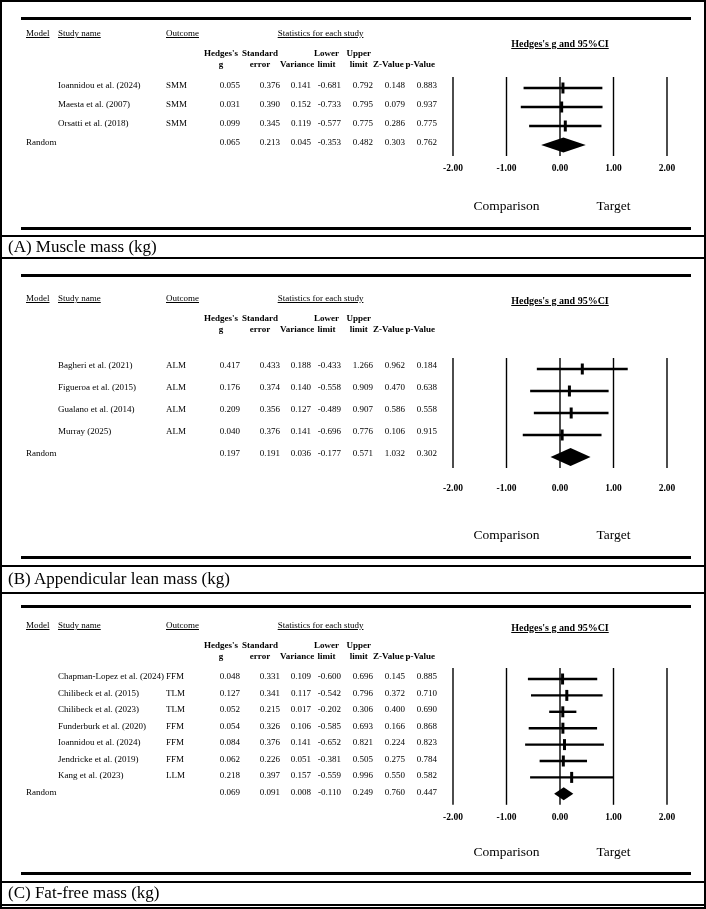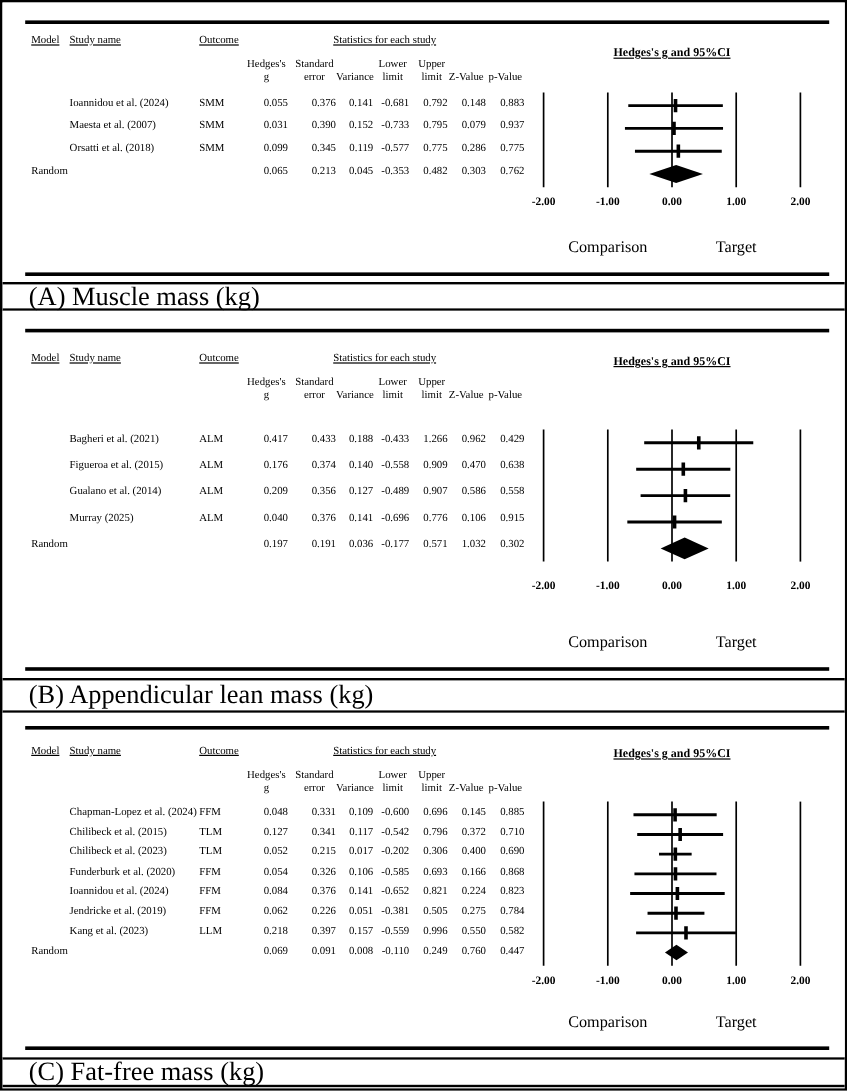--- a/index.html
+++ b/index.html
@@ -22,39 +22,39 @@
   .rule{position:absolute;left:19px;right:13px;height:3px;background:#000;}
   .rule-top{top:var(--ruleTop);}
   .rule-bottom{bottom:var(--ruleBot);}
   .table-area{position:absolute;left:24px;top:0;width:412px;}
   .plot-area{position:absolute;left:436px;top:0;width:264px;}
   .panel-caption{
     box-sizing:border-box;
     height:var(--capH);
     border-top:2px solid #000;
     border-bottom:2px solid #000;
-    padding-left:22px;
-    font-size:22px;
+    padding-left:6px;
+    font-size:17px;
     line-height:calc(var(--capH) - 5px);
     white-space:nowrap;
   }
   
   table.stats{
     table-layout:fixed;
     border-collapse:collapse;
     width:411px;
     margin-top:var(--tblTop);
     font-size:9px;
     line-height:1.2;
   }
   table.stats th,table.stats td{padding:0;font-weight:normal;}
   tr.hdr1 th{text-align:left;height:20px;vertical-align:top;white-space:nowrap;}
   tr.hdr1 th.grp{text-align:center;margin-top:28px;}
   .u{text-decoration:underline;}
-  tr.hdr2 th{font-weight:normal;vertical-align:bottom;padding-bottom:var(--subPad);}
+  tr.hdr2 th{font-weight:bold;vertical-align:bottom;padding-bottom:var(--subPad);}
   .hblk{margin-left:auto;margin-right:2px;width:max-content;text-align:center;white-space:nowrap;}
   table.stats tbody tr{height:var(--rowH);}
   table.stats tbody td{vertical-align:middle;}
   td.txt{text-align:left;white-space:nowrap;overflow:visible;}
   td.num{text-align:right;white-space:nowrap;padding-right:2px;}
   svg text{font-family:"Liberation Serif","DejaVu Serif",serif;fill:#000;}
 </style>
 </head>
 <body>
 
@@ -281,21 +281,21 @@
               <tr>
                 <td></td>
                 <td class="txt">Bagheri et al. (2021)</td>
                 <td class="txt">ALM</td>
                 <td class="num">0.417</td>
                 <td class="num">0.433</td>
                 <td class="num">0.188</td>
                 <td class="num">-0.433</td>
                 <td class="num">1.266</td>
                 <td class="num">0.962</td>
-                <td class="num">0.429</td>
+                <td class="num">0.184</td>
               </tr>
               <tr>
                 <td></td>
                 <td class="txt">Figueroa et al. (2015)</td>
                 <td class="txt">ALM</td>
                 <td class="num">0.176</td>
                 <td class="num">0.374</td>
                 <td class="num">0.140</td>
                 <td class="num">-0.558</td>
                 <td class="num">0.909</td>

